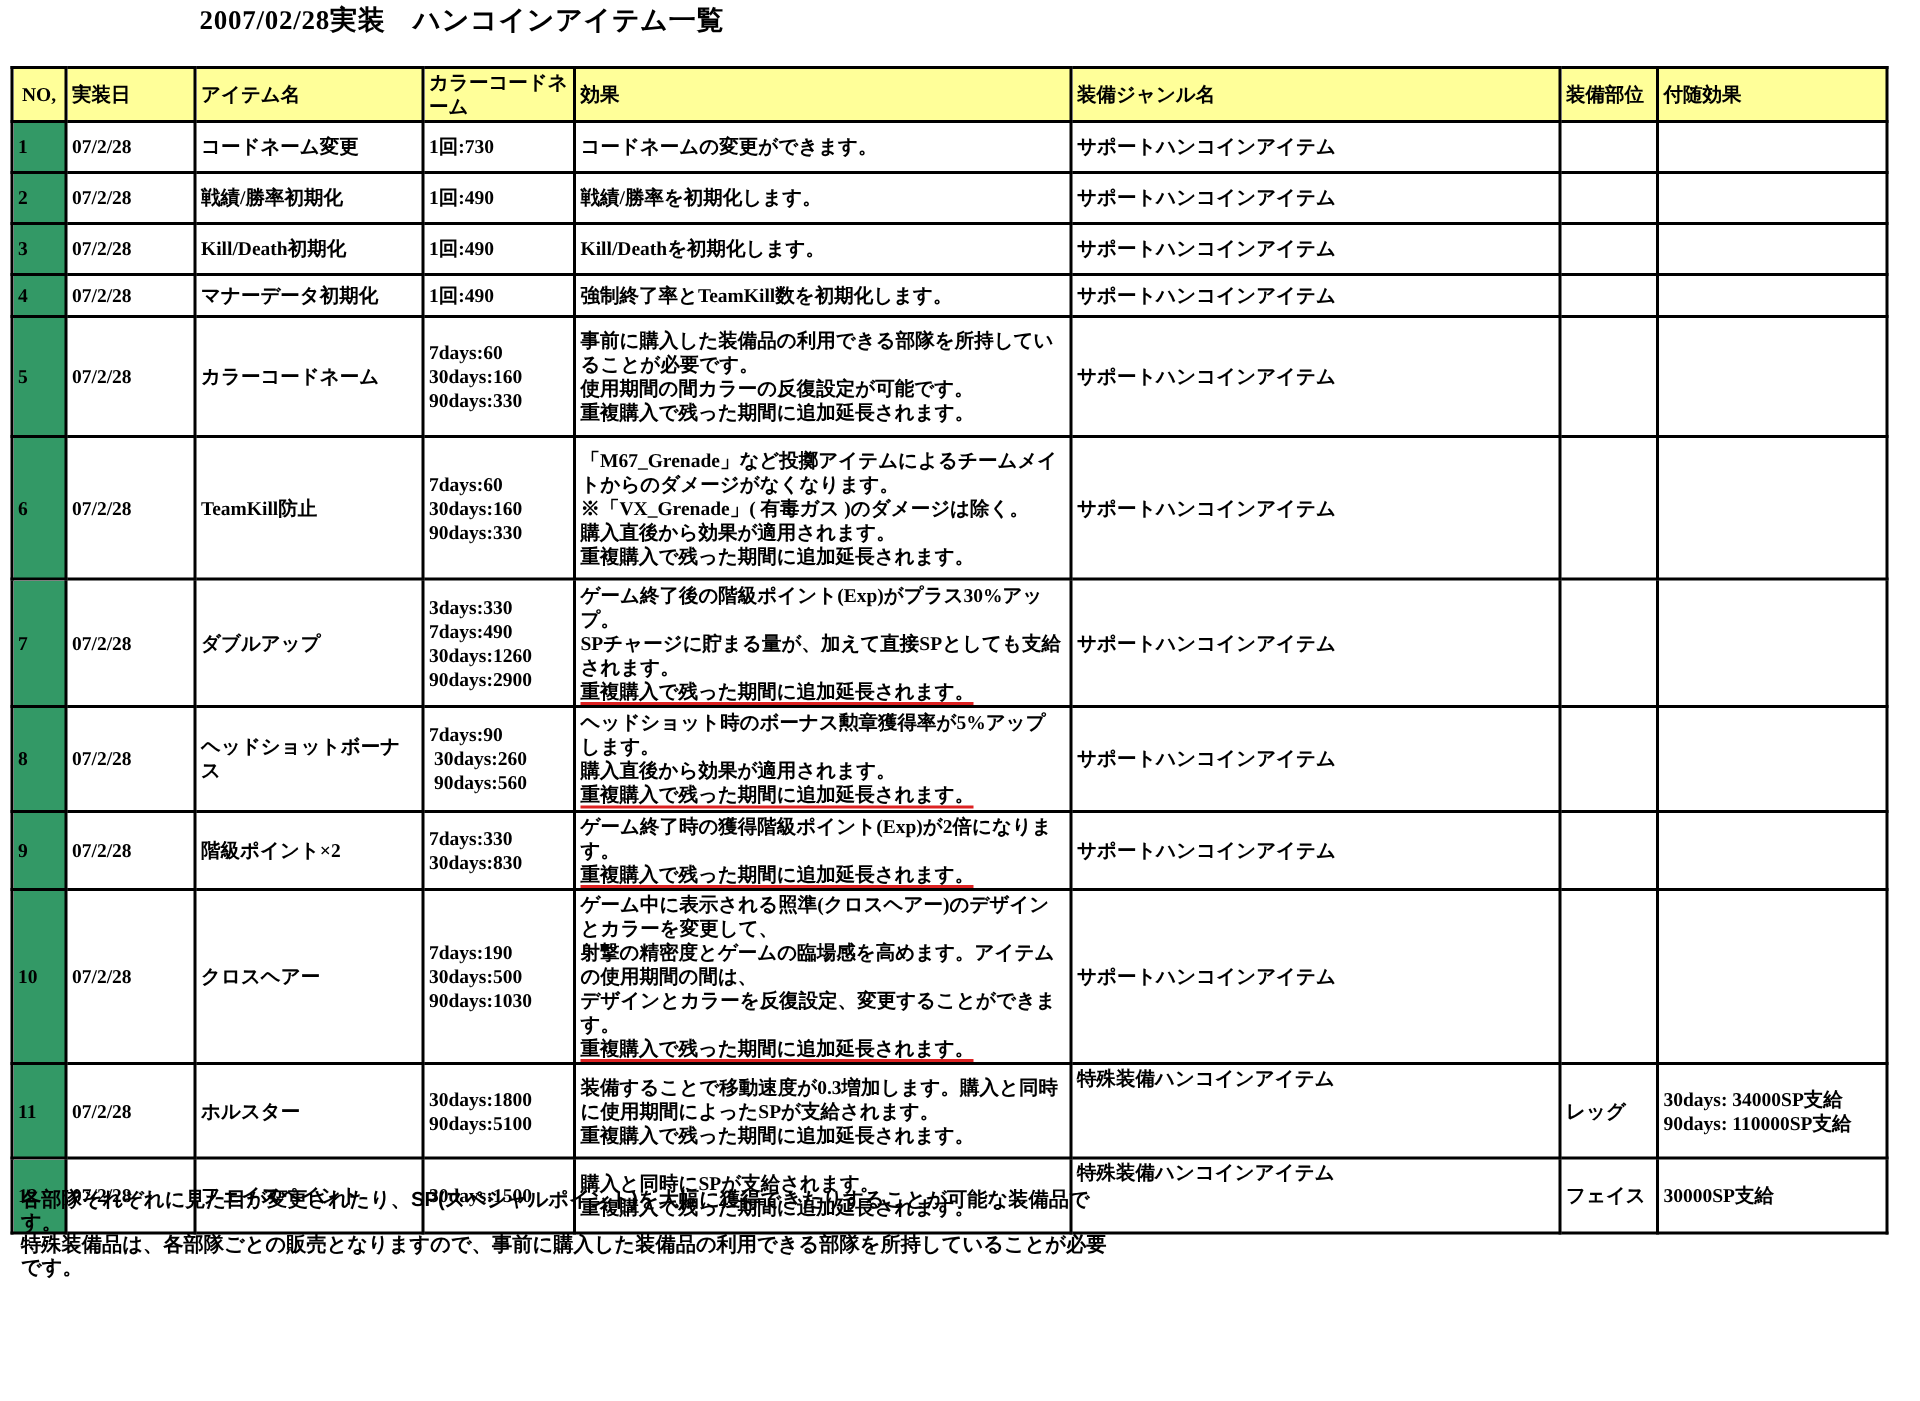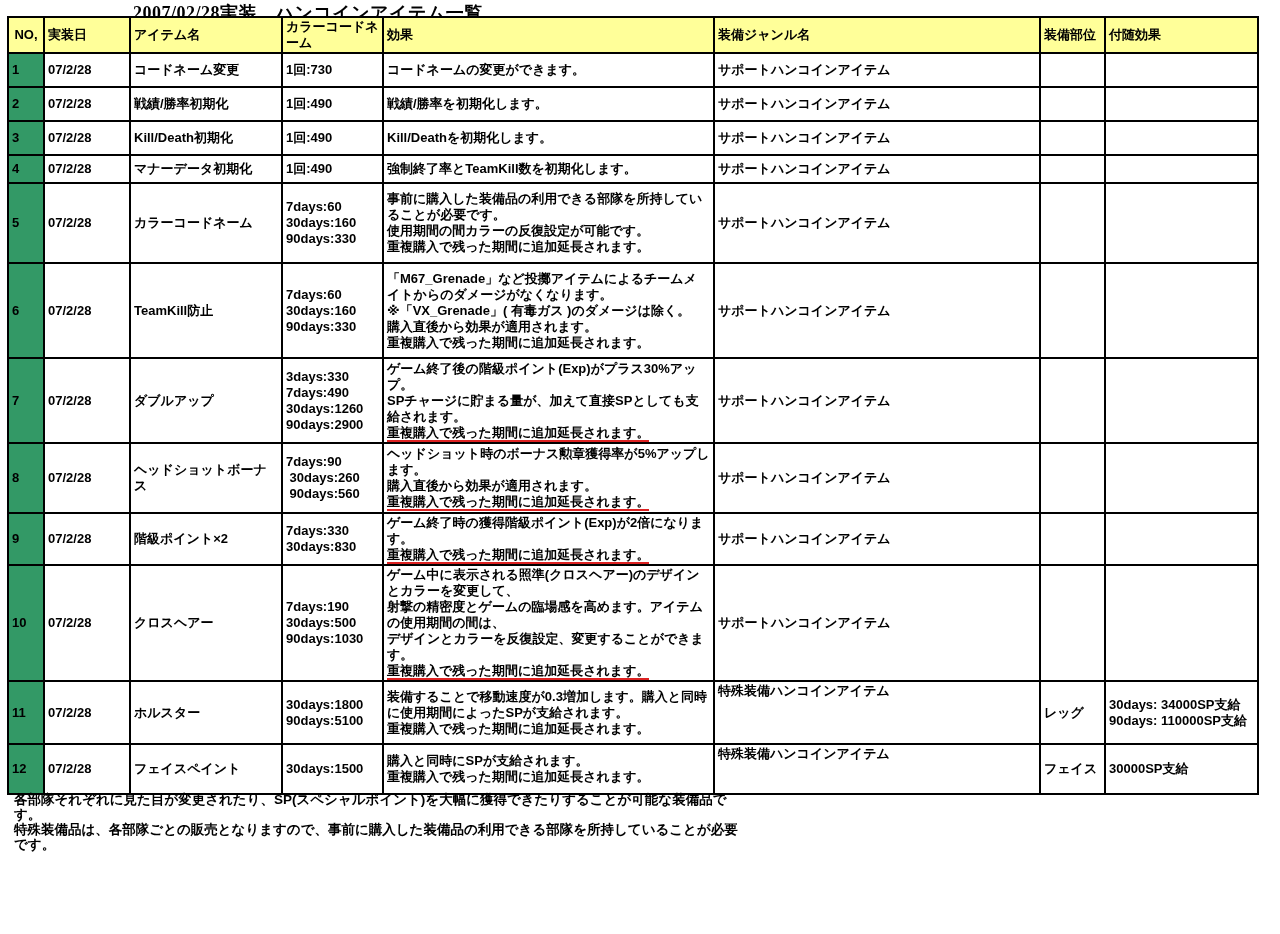--- a/index.html
+++ b/index.html
@@ -12,23 +12,24 @@
   body{
     width:1280px;height:934px;position:relative;overflow:hidden;
     font-family:"Liberation Sans","DejaVu Sans",sans-serif;
     font-weight:bold;color:#000;
   }
   .page-title{
     position:absolute;left:133px;top:1px;
     font-size:18px;font-weight:bold;letter-spacing:0.5px;font-family:Liberation Serif, serif;
   }
   table.items{
-    position:absolute;left:7px;top:16px;
+    position:absolute;left:7px;top:44px;
     border-collapse:collapse;table-layout:fixed;
     width:1120px;
+    font-family:Liberation Serif, serif;
   }
   table.items td,table.items th{
     border:2px solid #000;
     overflow:hidden;
     vertical-align:middle;
     font-size:13px;line-height:16px;
     padding:1px 3px;
     text-align:left;
   }
   thead th{

